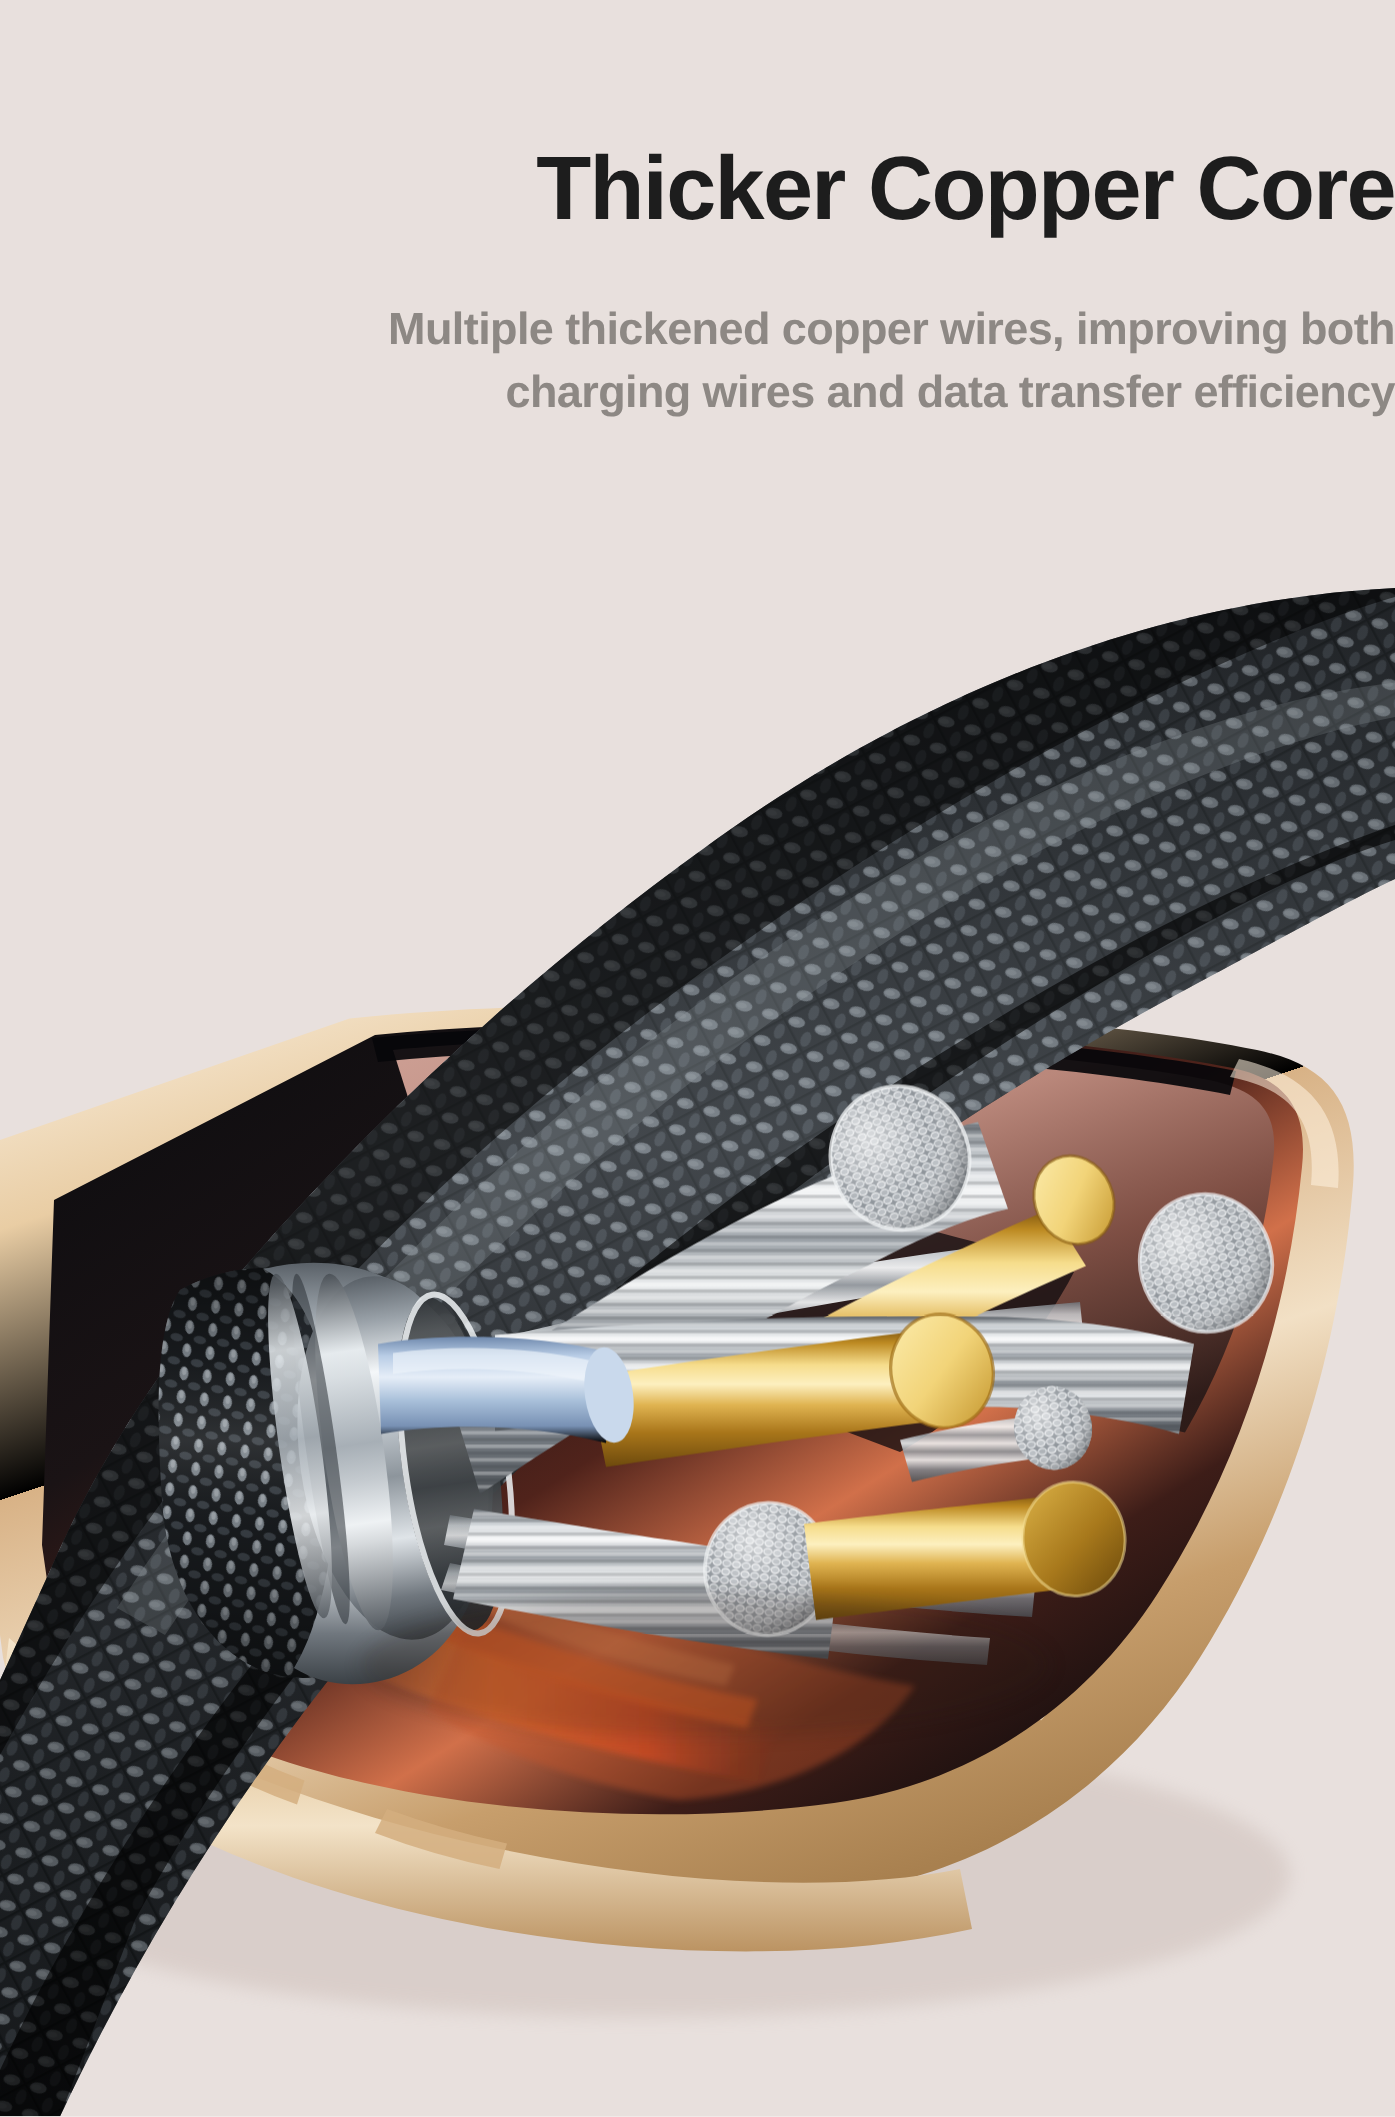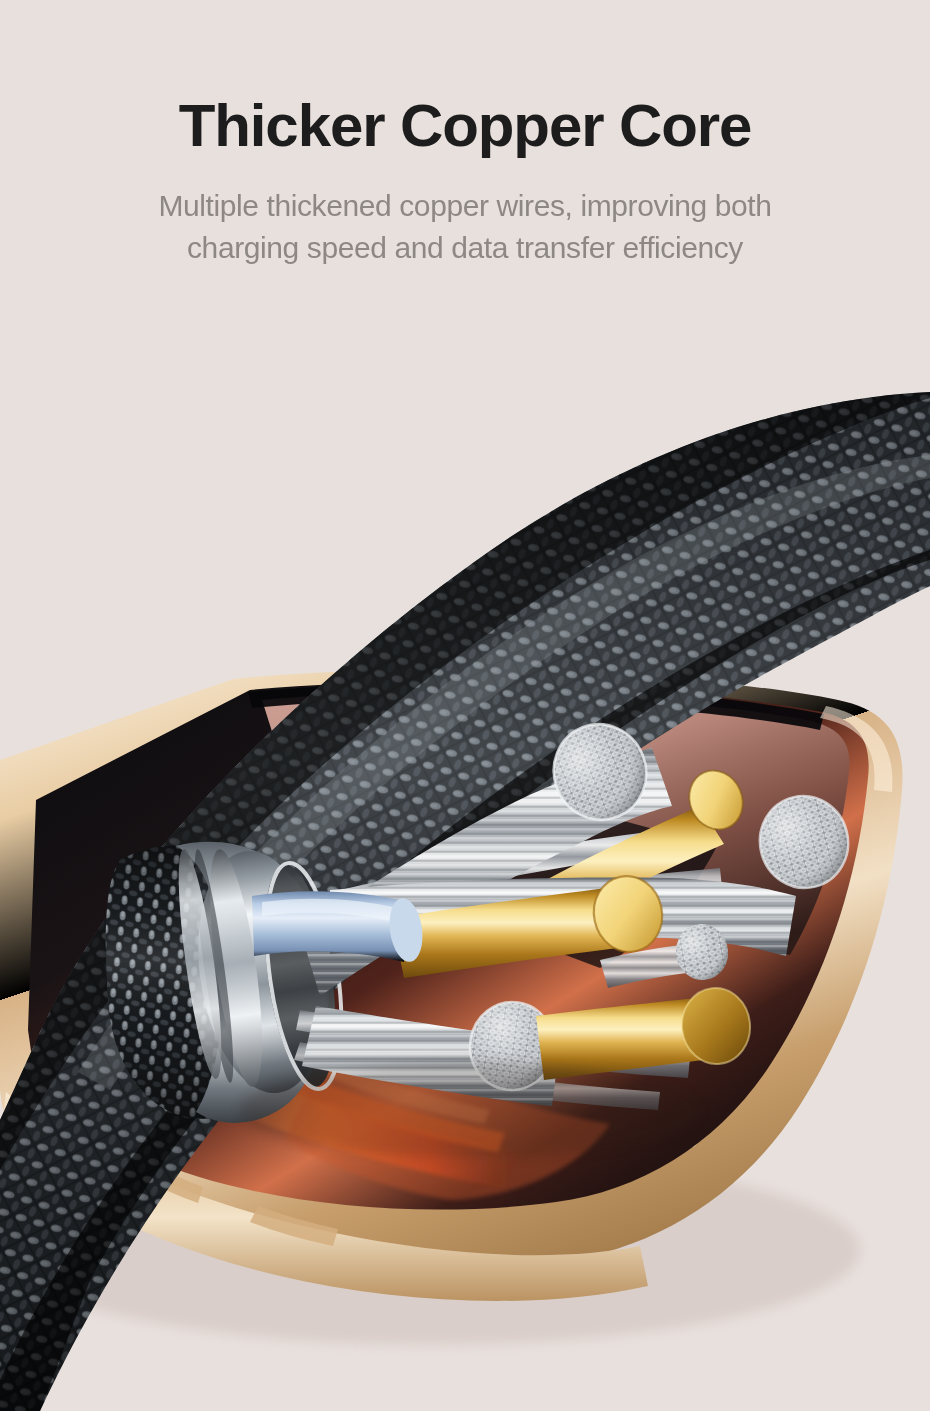--- a/index.html
+++ b/index.html
@@ -13,37 +13,37 @@
     width:930px; height:1411px;
     background:#e8e0dd;
     overflow:hidden;
   }
 
   
   #text-block {
     position:absolute;
     top:0; left:0; width:930px;
     padding-top:88px;
-    text-align:center;
+    text-align:right;
     z-index:60;
   }
   #headline {
     color:#1d1d1d;
     font-size:60px;
     font-weight:bold;
     line-height:1.28;
     letter-spacing:-1.1px;
     font-family:"Liberation Sans", sans-serif;
   }
   #headline .hl-line { display:block; }
   #subhead {
-    margin-top:20px;
+    margin-top:34px;
     color:#8d8884;
     font-size:30px;
-    font-weight:400;
+    font-weight:700;
     line-height:1.42;
     letter-spacing:-0.4px;
   }
   #subhead .sh-line { display:block; }
 
   
   #scene {
     position:absolute;
     inset:0;
     z-index:10;
@@ -457,17 +457,17 @@
 
     </svg>
   </div>
 
   <div id="text-block">
     <h1 id="headline" style="color: rgb(29, 29, 29);">
       <span class="hl-line">Thicker Copper Core</span>
     </h1>
     <p id="subhead" style="color: rgb(141, 136, 132);">
       <span class="sh-line">Multiple thickened copper wires, improving both</span>
-      <span class="sh-line">charging speed and data transfer efficiency</span>
+      <span class="sh-line">charging wires and data transfer efficiency</span>
     </p>
   </div>
 
 </div>
 
 </body></html>

